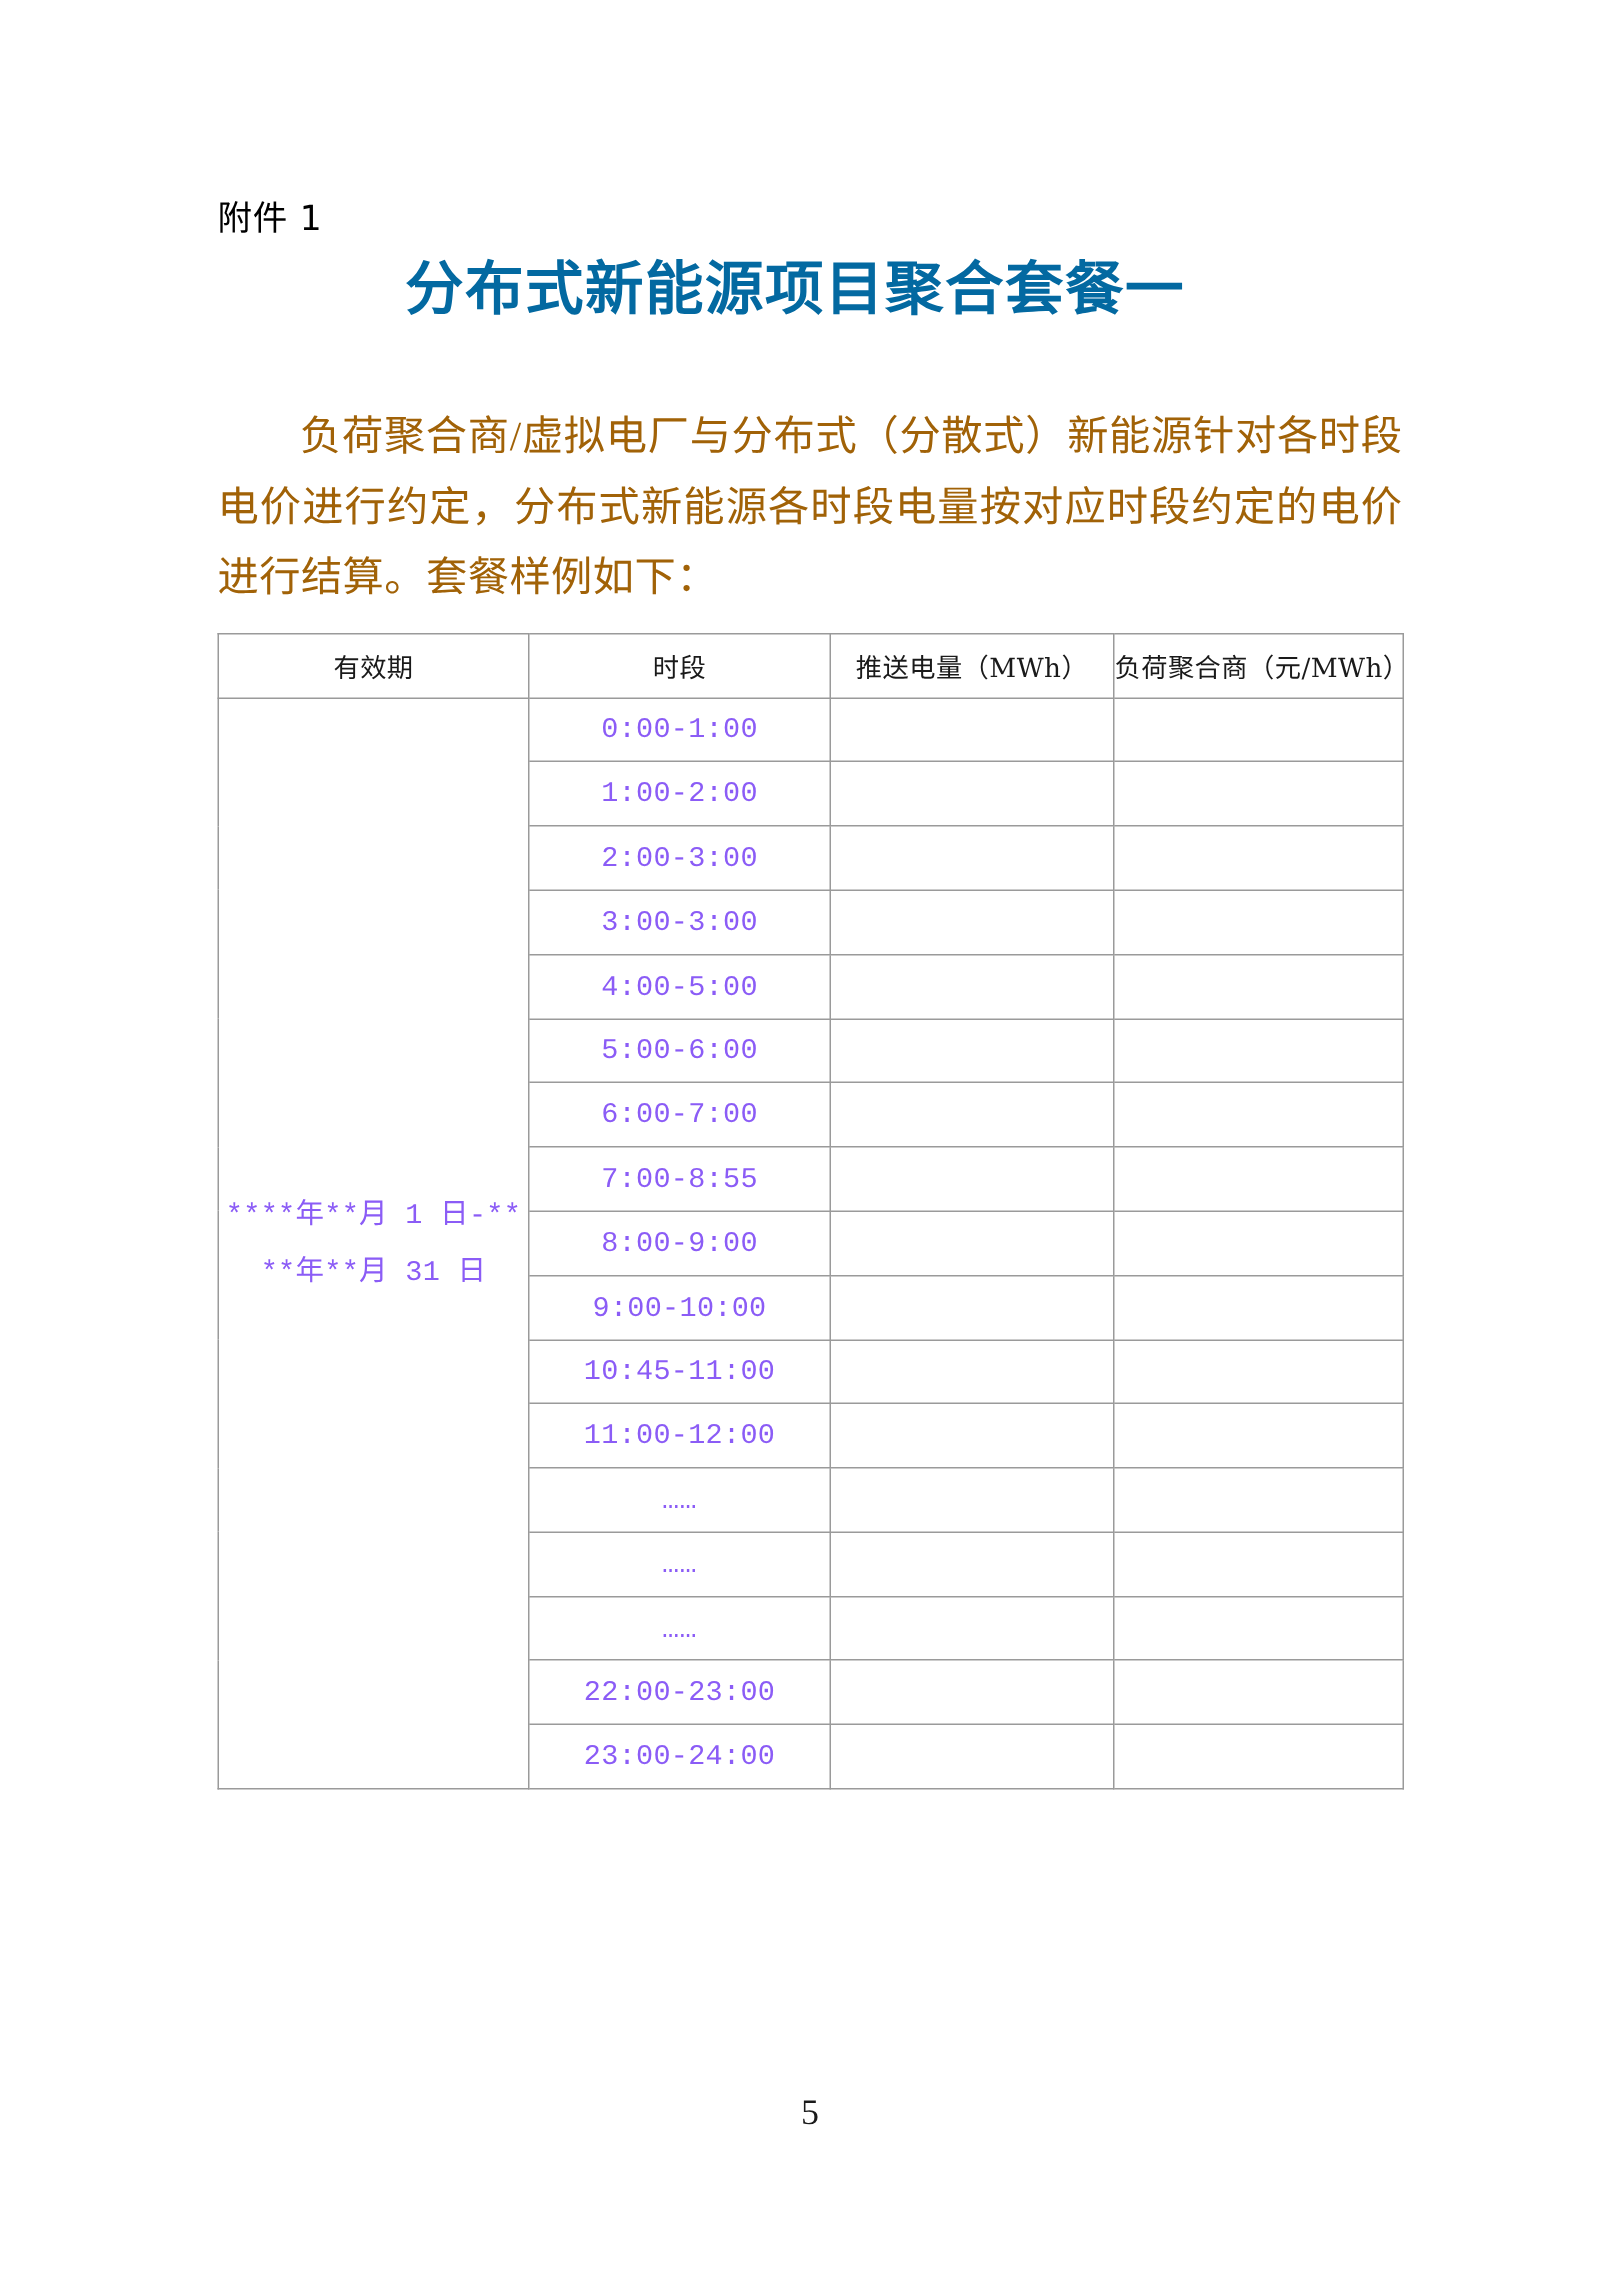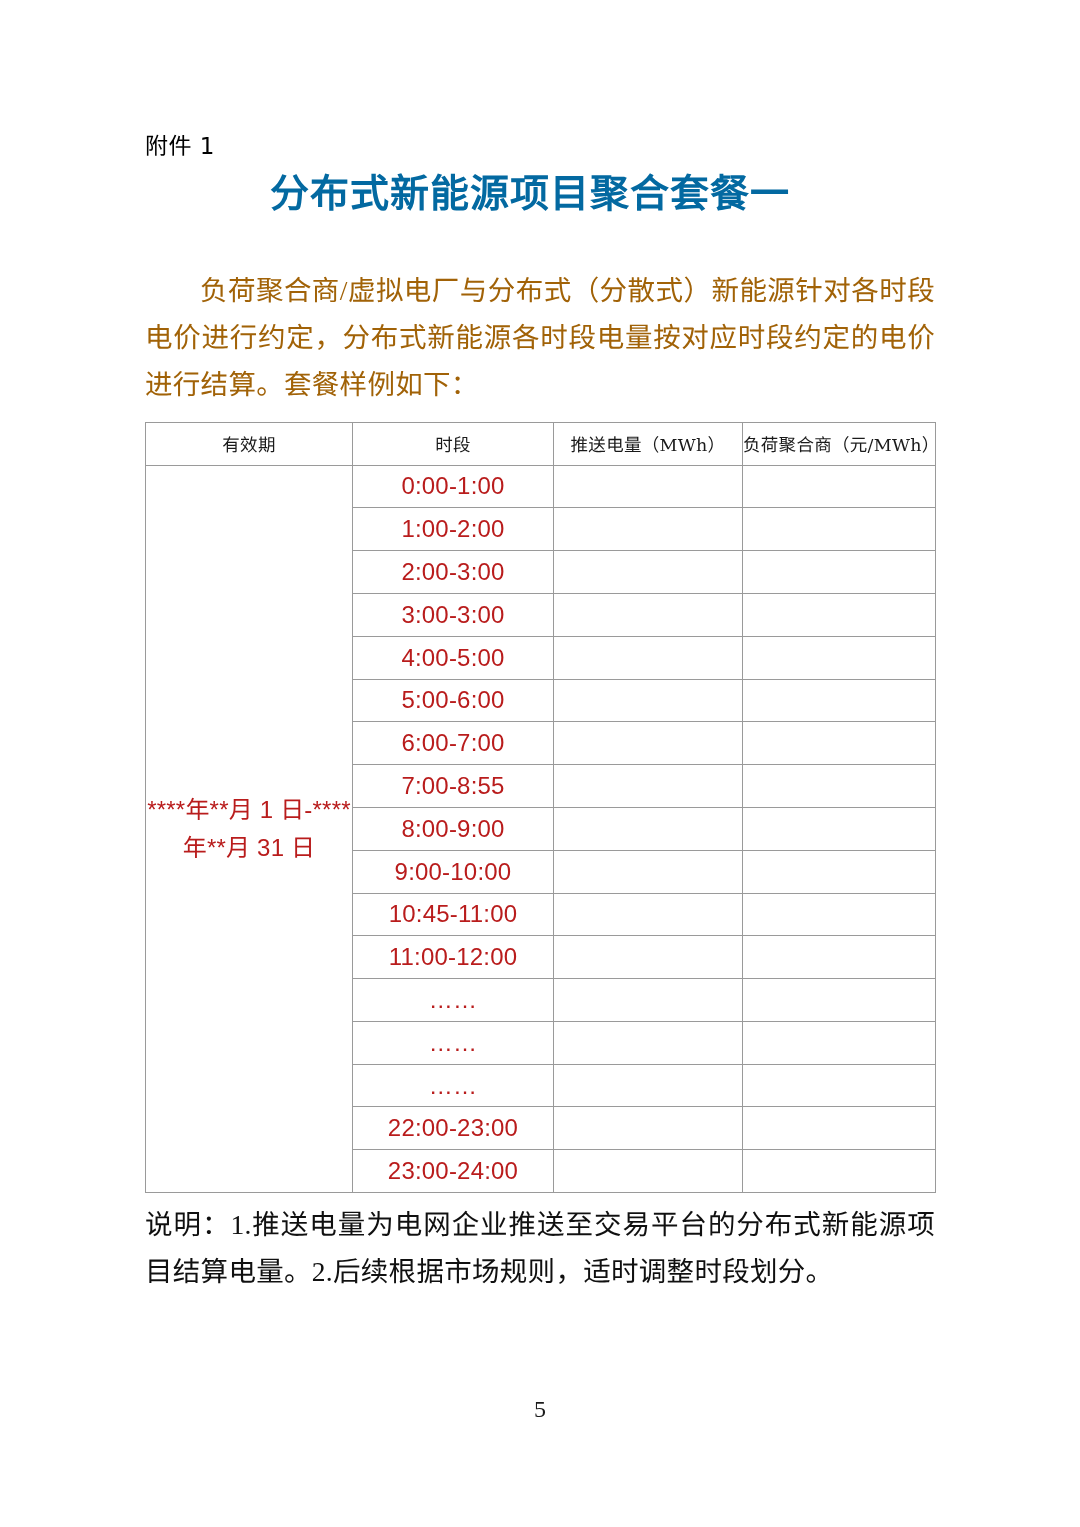--- a/index.html
+++ b/index.html
@@ -93,23 +93,23 @@
   table.pkg-table thead th {
     height: 42px;
     font-family: "DejaVu Serif", "Liberation Serif", serif;
     font-size: 17.5px;
     font-weight: 400;
     color: #1a1a1a;
     letter-spacing: 0.3px;
   }
   table.pkg-table tbody td {
     height: 41.8px;
-    font-family: Liberation Sans, sans-serif;
-    font-size: 24px;
-    color: #b91c1c;
+    font-family: Liberation Mono, monospace;
+    font-size: 19px;
+    color: #8b5cf6;
     letter-spacing: 0.2px;
   }
   td.validity-cell {
     font-family: "DejaVu Serif", "Liberation Serif", serif;
     font-size: 17.5px;
     font-weight: 700;
     line-height: 38px;
     color: #1a1a1a;
     padding: 0 2px;
     vertical-align: middle;
@@ -284,19 +284,18 @@
           <tr>
             <td>23:00-24:00</td>
             <td class="empty-cell"></td>
             <td class="empty-cell"></td>
           </tr>
 
         </tbody>
       </table>
     </div>
 
-    <p class="note-paragraph">说明：1.推送电量为电网企业推送至交易平台的分布式新能源项目结算电量。2.后续根据市场规则，适时调整时段划分。</p>
 
   </div>
 
   <div class="page-number">5</div>
 
 </div>
 
 </body></html>

